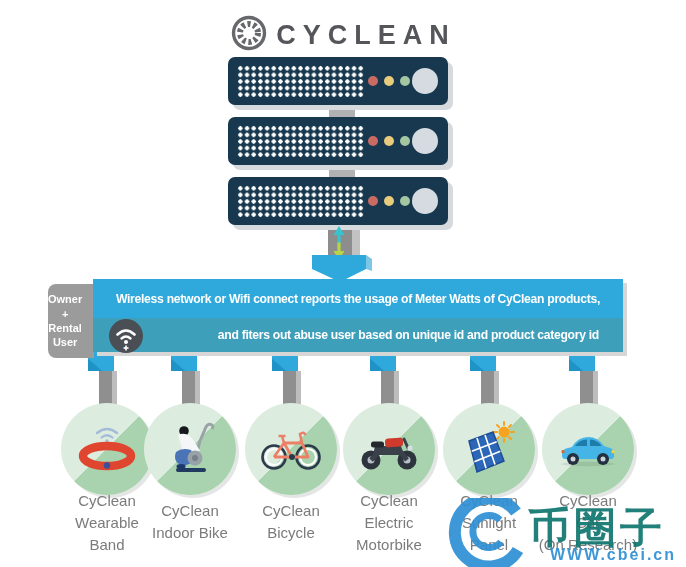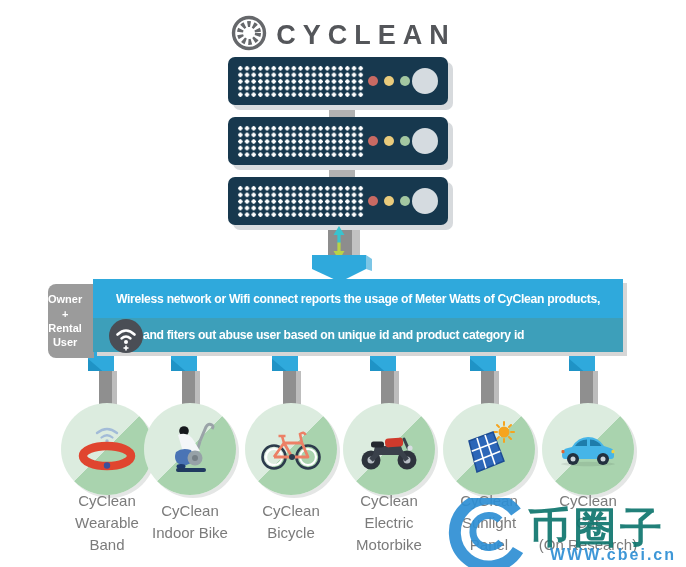--- a/index.html
+++ b/index.html
@@ -36,21 +36,21 @@
   .owner-box span{color:#ffffff;font-size:11px;font-weight:bold;line-height:1.3;text-align:center;white-space:pre-line;}
   
   .banner{position:absolute;left:93px;top:279px;width:494px;height:73px;z-index:5;
     box-shadow:4px 4px 0 #d6d6d6;padding-left:36px;}
   .banner-top{position:absolute;top:0;left:0;width:100%;height:39px;background:#2fa9dc;
     display:flex;align-items:center;justify-content:center;}
   .banner-bottom{position:absolute;top:39px;left:0;width:100%;height:34px;background:#3d9fba;
     display:flex;align-items:center;}
   .banner-line{color:#ffffff;font-weight:bold;font-size:12.2px;letter-spacing:-0.3px;white-space:nowrap;}
   .wifi-badge{margin-left:16px;flex:0 0 auto;width:34px;height:34px;position:relative;top:1px;}
-  .banner-bottom .banner-line{flex:1;text-align:left;margin-right:24px;}
+  .banner-bottom .banner-line{flex:1;text-align:right;margin-right:24px;}
   
   .product{position:absolute;top:350px;width:110px;height:217px;}
   .product .leg{position:absolute;left:36px;top:2px;width:26px;height:19px;background:#2fa9dc;}
   .product .leg::after{content:"";position:absolute;left:0;bottom:0;width:100%;height:100%;
     background:#1f93c6;clip-path:polygon(0 100%,0 35%,55% 100%);}
   .product .stem{position:absolute;left:47px;top:21px;width:13px;height:34px;background:#8f8f8f;
     border-right:5px solid #bdbdbd;}
   .product .circle{position:absolute;left:9px;top:53px;width:92px;height:92px;border-radius:50%;
     background:linear-gradient(135deg,#dcecdf 49.6%,#a9d3ae 50%);
     box-shadow:3px 3px 0 #e4e6e5;display:flex;align-items:center;justify-content:center;}

